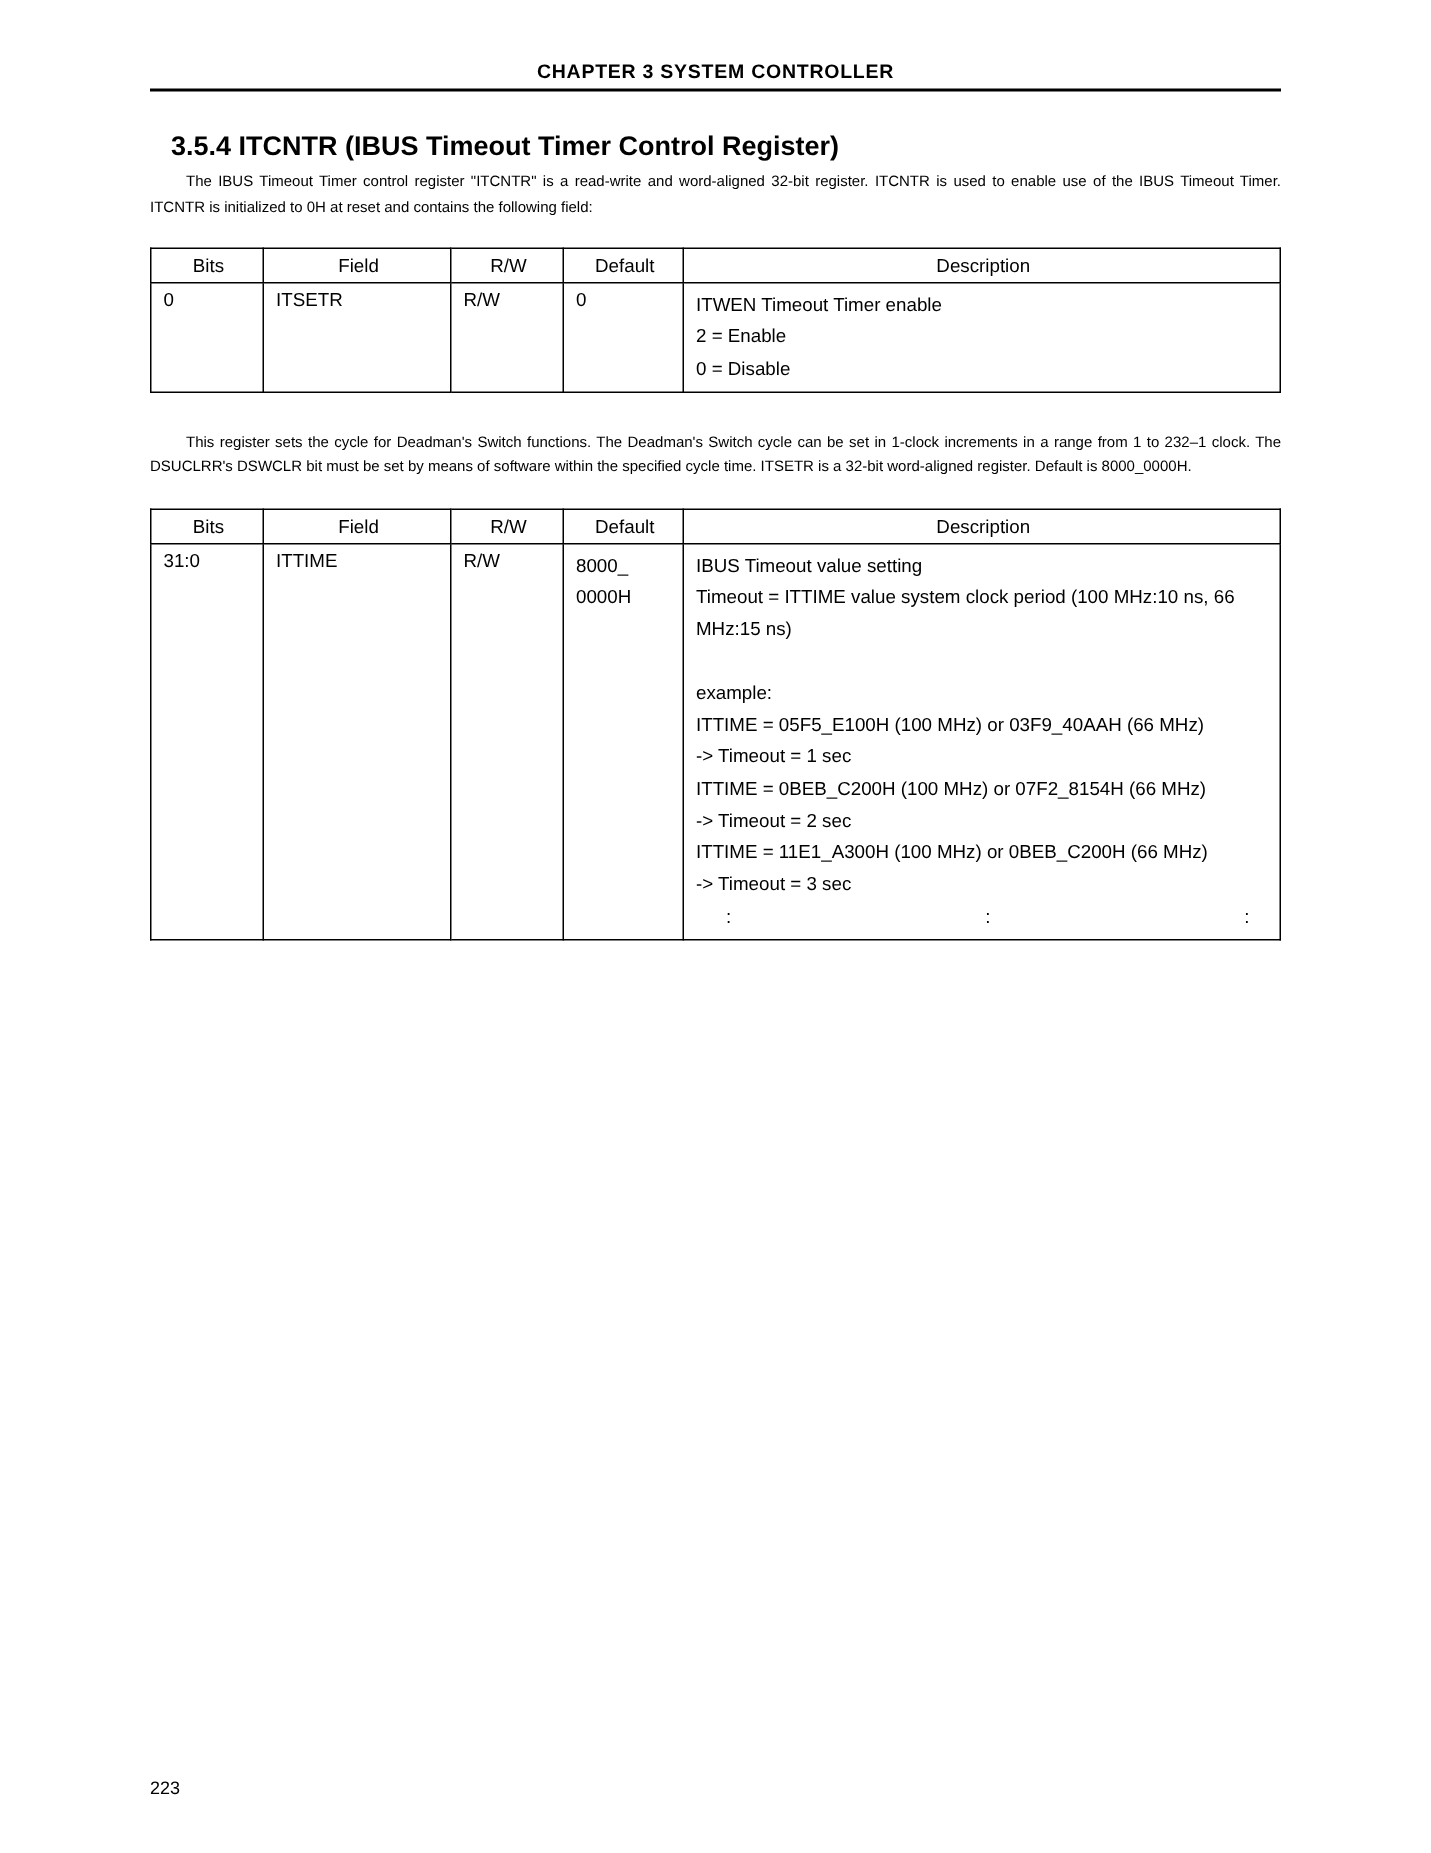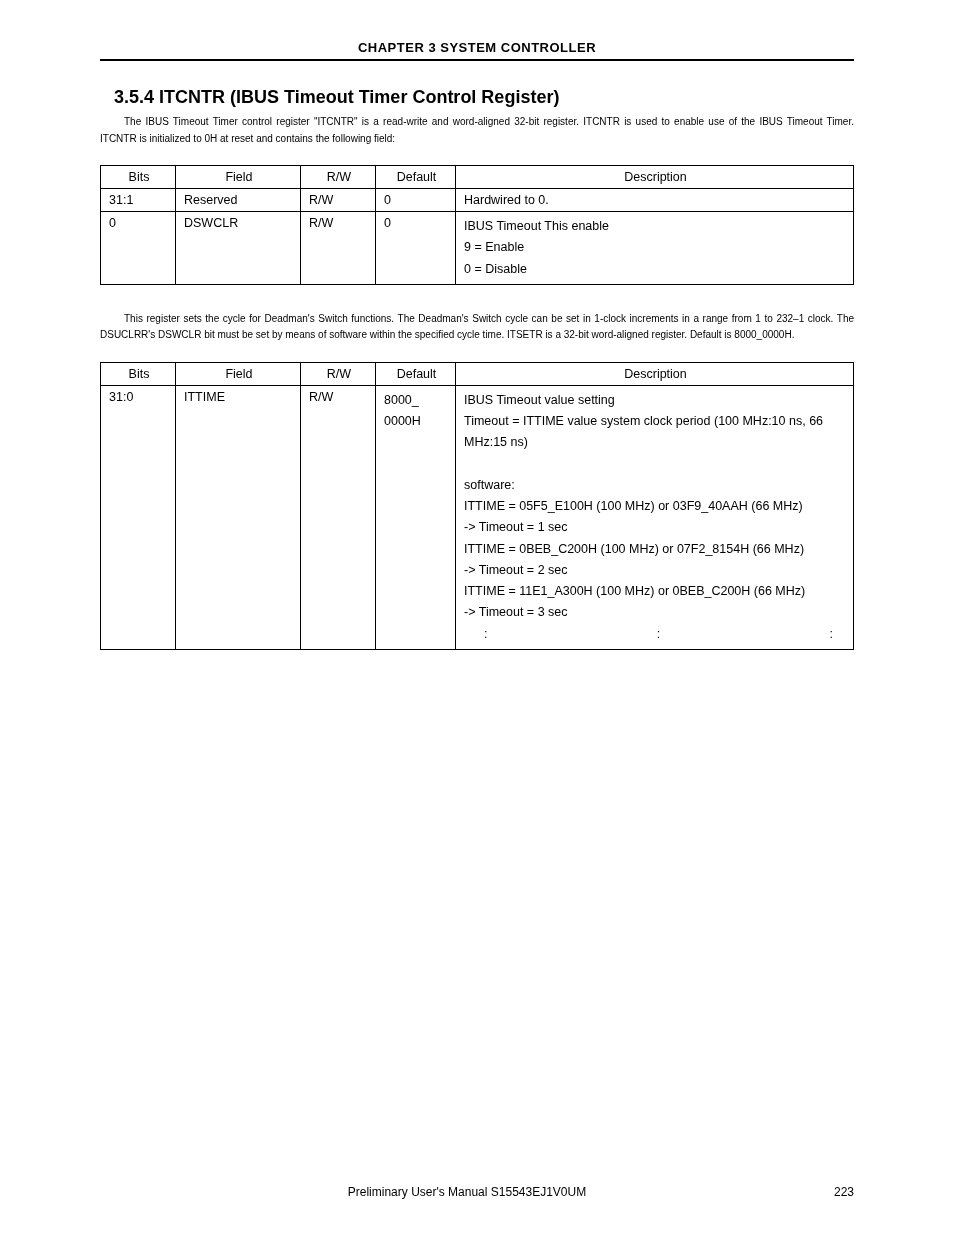--- a/index.html
+++ b/index.html
@@ -106,35 +106,28 @@
       <tr>
         <th class="col-bits">Bits</th>
         <th class="col-field">Field</th>
         <th class="col-rw">R/W</th>
         <th class="col-def">Default</th>
         <th>Description</th>
       </tr>
     </thead>
     <tbody>
       <tr>
-        <td>31:1</td>
-        <td>Reserved</td>
-        <td>R/W</td>
         <td>0</td>
-        <td>Hardwired to 0.</td>
-      </tr>
-      <tr>
-        <td>0</td>
-        <td>DSWCLR</td>
+        <td>ITSETR</td>
         <td>R/W</td>
         <td>0</td>
         <td>
           <div class="desc-block">
-            <div>IBUS Timeout This enable</div>
-            <div>9 = Enable</div>
+            <div>ITWEN Timeout Timer enable</div>
+            <div>2 = Enable</div>
             <div>0 = Disable</div>
           </div>
         </td>
       </tr>
     </tbody>
   </table>
 
   <p class="body-text indent">This register sets the cycle for Deadman's Switch functions. The Deadman's Switch cycle can be set in 1-clock increments in a range from 1 to 232–1 clock. The DSUCLRR's DSWCLR bit must be set by means of software within the specified cycle time. ITSETR is a 32-bit word-aligned register. Default is 8000_0000H.</p>
 
   <table class="reg">
@@ -156,36 +149,35 @@
           <div class="desc-block">
             <div>8000_</div>
             <div>0000H</div>
           </div>
         </td>
         <td>
           <div class="desc-block">
             <div>IBUS Timeout value setting</div>
             <div>Timeout = ITTIME value system clock period (100 MHz:10 ns, 66 MHz:15 ns)</div>
             <div>&nbsp;</div>
-            <div>software:</div>
+            <div>example:</div>
             <div>ITTIME = 05F5_E100H (100 MHz) or 03F9_40AAH (66 MHz)</div>
             <div class="right-align">-&gt; Timeout = 1 sec</div>
             <div>ITTIME = 0BEB_C200H (100 MHz) or 07F2_8154H (66 MHz)</div>
             <div class="right-align">-&gt; Timeout = 2 sec</div>
             <div>ITTIME = 11E1_A300H (100 MHz) or 0BEB_C200H (66 MHz)</div>
             <div class="right-align">-&gt; Timeout = 3 sec</div>
             <div class="ellipsis-row">
               <span>:</span>
               <span>:</span>
               <span>:</span>
             </div>
           </div>
         </td>
       </tr>
     </tbody>
   </table>
 
   <div class="footer">
-    <div class="footer-left">Preliminary User's Manual  S15543EJ1V0UM</div>
     <div class="footer-page">223</div>
   </div>
 
 </div>
 
 </body></html>

